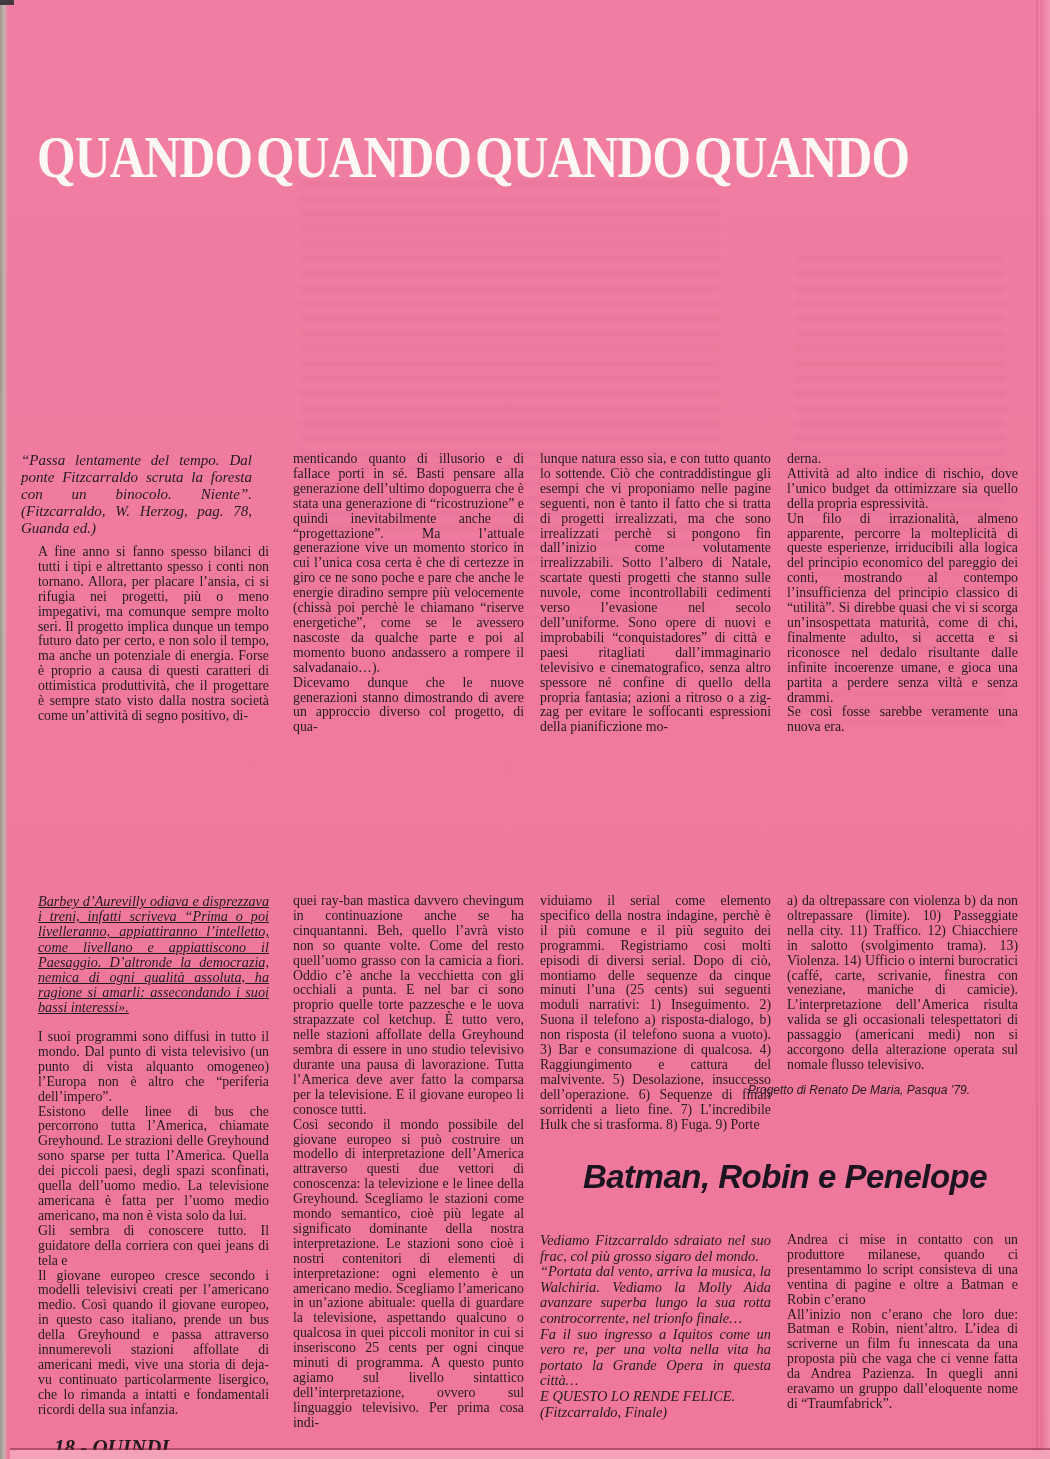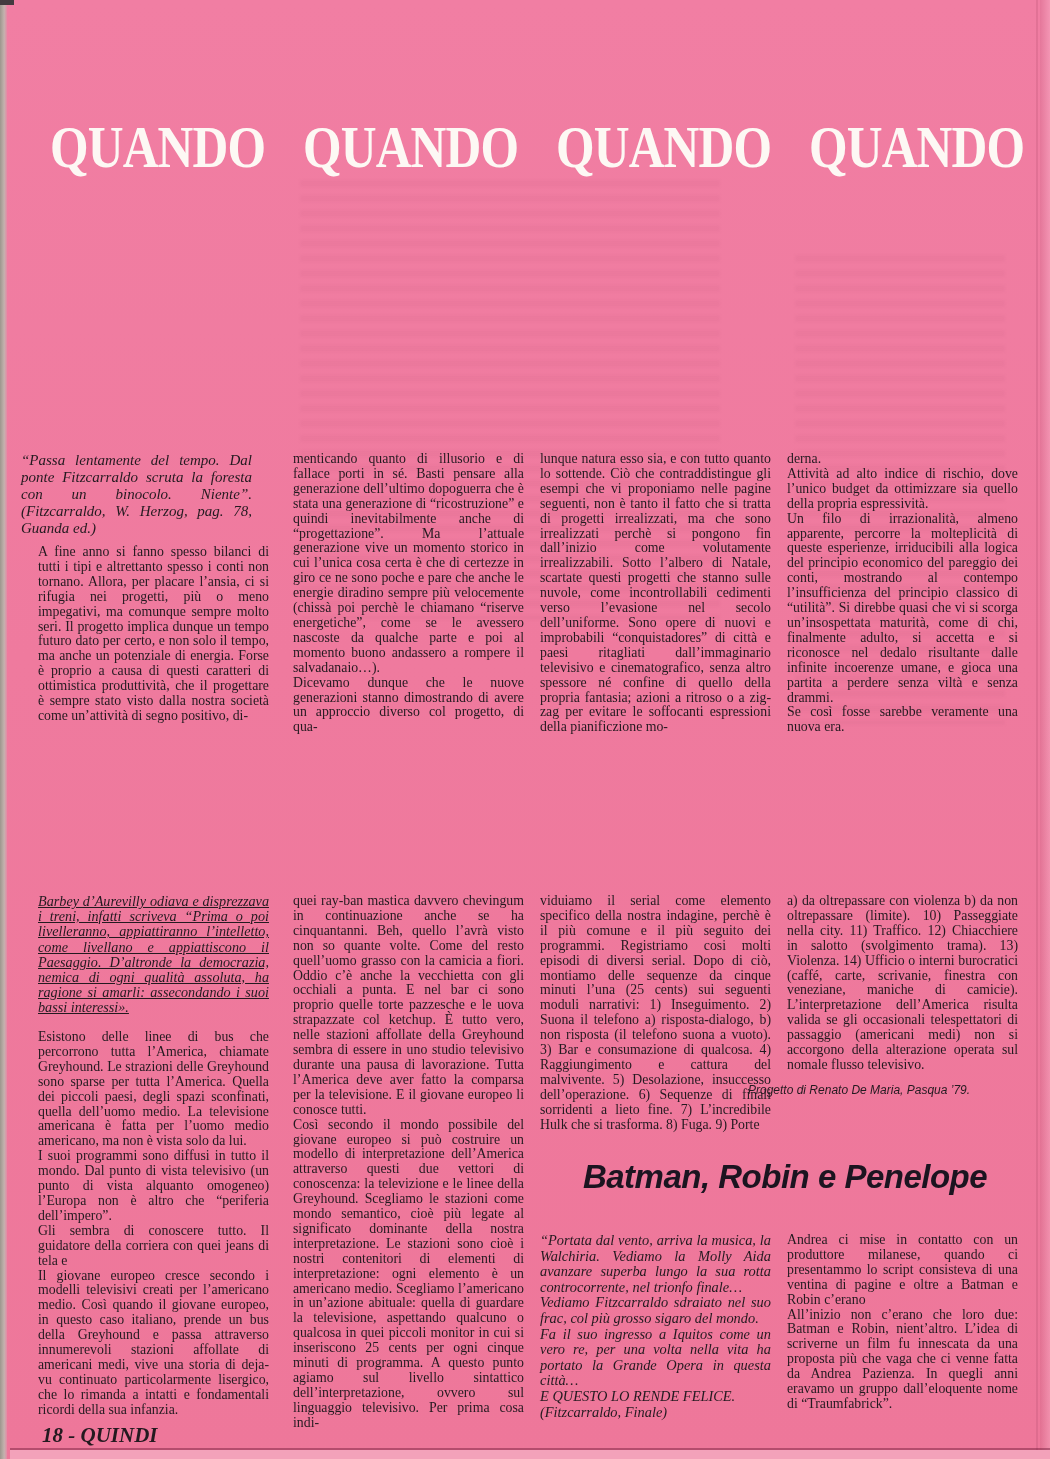--- a/index.html
+++ b/index.html
@@ -20,22 +20,22 @@
   .bottom-crease { position:absolute; left:10px; top:1448px; width:1040px; height:2px;
     background:rgba(110,25,55,0.45); }
   .bottom-edge { position:absolute; left:10px; top:1450px; width:1040px; height:9px;
     background:#f3a2ba; }
   .ghost { position:absolute; opacity:.55; filter:blur(1.6px); pointer-events:none;
     background:repeating-linear-gradient(180deg, rgba(150,55,90,0.10) 0 7px, rgba(150,55,90,0) 7px 15px); }
   .ghost-1 { left:300px; top:180px; width:420px; height:440px; }
   .ghost-2 { left:795px; top:255px; width:210px; height:470px; }
 
   
-  .header-row { position:absolute; left:37px; top:118px; width:978px;
-    display:flex; justify-content:space-between;margin-left:13px; }
+  .header-row { position:absolute; left:37px; top:128px; width:978px;
+    display:flex; justify-content:flex-start; }
   .hw { width:219px; height:62px; overflow:visible; }
   .hw > span { display:inline-block; white-space:nowrap;
     font-family:"Liberation Serif", serif; font-weight:bold; font-size:59px; line-height:1;
     color:#fdf8f4; letter-spacing:-1px; transform:scaleX(0.84); transform-origin:left top; }
 
   .title { position:absolute; left:0; top:318px; width:1050px; margin:0; text-align:center;
     font-family:"Liberation Sans", sans-serif; font-weight:normal; font-size:46px;
     letter-spacing:-1px; color:#1c1420; }
 
   
@@ -62,21 +62,21 @@
   .a2c1  { left:38px;  top:1030px; }
   .a2c2  { left:293px; top:894px; }
   .a2c3  { left:540px; top:894px; }
   .a2c4  { left:787px; top:894px; }
   .a2credit { left:748px; top:1082px; font-family:Liberation Sans, sans-serif;
     font-style:italic; font-size:12px; line-height:17.5px; }
 
   .a3q { left:540px; top:1233px; }
   .a3c { left:787px; top:1233px; }
 
-  .footer { position:absolute; left:38px; top:1419px; margin:4px;
+  .footer { position:absolute; left:38px; top:1419px; margin:16px;
     font-family:"Liberation Serif", serif; font-style:italic; font-weight:bold;
     font-size:21px; color:#241a20; }
 </style>
 </head>
 <body>
 
 <div class="page">
 
   <div class="edge-left"></div>
   <div class="corner-dark"></div>
@@ -105,42 +105,42 @@
   <div class="blk body-serif a1c4">
     <p>derna.</p>
     <p>Attività ad alto indice di rischio, dove l’unico budget da ottimizzare sia quello della propria espressività.</p>
     <p>Un filo di irrazionalità, almeno apparente, percorre la molteplicità di queste esperienze, irriducibili alla logica del principio economico del pareggio dei conti, mostrando al contempo l’insufficienza del principio classico di “utilità”. Si direbbe quasi che vi si scorga un’insospettata maturità, come di chi, finalmente adulto, si accetta e si riconosce nel dedalo risultante dalle infinite incoerenze umane, e gioca una partita a perdere senza viltà e senza drammi.</p>
     <p>Se così fosse sarebbe veramente una nuova era.</p>
   </div>
 
 
   <div class="blk q-serif2 a2c1q">Barbey d’Aurevilly odiava e disprezzava i treni, infatti scriveva “Prima o poi livelleranno, appiattiranno l’intelletto, come livellano e appiattiscono il Paesaggio. D’altronde la democrazia, nemica di ogni qualità assoluta, ha ragione si amarli: assecondando i suoi bassi interessi».</div>
   <div class="blk body-serif a2c1">
+    <p>I suoi programmi sono diffusi in tutto il mondo. Dal punto di vista televisivo (un punto di vista alquanto omogeneo) l’Europa non è altro che “periferia dell’impero”.</p>
     <p>Esistono delle linee di bus che percorrono tutta l’America, chiamate Greyhound. Le strazioni delle Greyhound sono sparse per tutta l’America. Quella dei piccoli paesi, degli spazi sconfinati, quella dell’uomo medio. La televisione americana è fatta per l’uomo medio americano, ma non è vista solo da lui.</p>
-    <p>I suoi programmi sono diffusi in tutto il mondo. Dal punto di vista televisivo (un punto di vista alquanto omogeneo) l’Europa non è altro che “periferia dell’impero”.</p>
     <p>Gli sembra di conoscere tutto. Il guidatore della corriera con quei jeans di tela e</p>
     <p>Il giovane europeo cresce secondo i modelli televisivi creati per l’americano medio. Così quando il giovane europeo, in questo caso italiano, prende un bus della Greyhound e passa attraverso innumerevoli stazioni affollate di americani medi, vive una storia di deja-vu continuato particolarmente lisergico, che lo rimanda a intatti e fondamentali ricordi della sua infanzia.</p>
   </div>
   <div class="blk body-serif a2c2">
     <p>quei ray-ban mastica davvero chevingum in continuazione anche se ha cinquantanni. Beh, quello l’avrà visto non so quante volte. Come del resto quell’uomo grasso con la camicia a fiori. Oddio c’è anche la vecchietta con gli occhiali a punta. E nel bar ci sono proprio quelle torte pazzesche e le uova strapazzate col ketchup. È tutto vero, nelle stazioni affollate della Greyhound sembra di essere in uno studio televisivo durante una pausa di lavorazione. Tutta l’America deve aver fatto la comparsa per la televisione. E il giovane europeo li conosce tutti.</p>
     <p>Così secondo il mondo possibile del giovane europeo si può costruire un modello di interpretazione dell’America attraverso questi due vettori di conoscenza: la televizione e le linee della Greyhound. Scegliamo le stazioni come mondo semantico, cioè più legate al significato dominante della nostra interpretazione. Le stazioni sono cioè i nostri contenitori di elementi di interpretazione: ogni elemento è un americano medio. Scegliamo l’americano in un’azione abituale: quella di guardare la televisione, aspettando qualcuno o qualcosa in quei piccoli monitor in cui si inseriscono 25 cents per ogni cinque minuti di programma. A questo punto agiamo sul livello sintattico dell’interpretazione, ovvero sul linguaggio televisivo. Per prima cosa indi-</p>
   </div>
   <div class="blk body-serif a2c3">
     <p>viduiamo il serial come elemento specifico della nostra indagine, perchè è il più comune e il più seguito dei programmi. Registriamo cosi molti episodi di diversi serial. Dopo di ciò, montiamo delle sequenze da cinque minuti l’una (25 cents) sui seguenti moduli narrativi: 1) Inseguimento. 2) Suona il telefono a) risposta-dialogo, b) non risposta (il telefono suona a vuoto). 3) Bar e consumazione di qualcosa. 4) Raggiungimento e cattura del malvivente. 5) Desolazione, insuccesso dell’operazione. 6) Sequenze di finali sorridenti a lieto fine. 7) L’incredibile Hulk che si trasforma. 8) Fuga. 9) Porte</p>
   </div>
   <div class="blk body-serif a2c4">
     <p>a) da oltrepassare con violenza b) da non oltrepassare (limite). 10) Passeggiate nella city. 11) Traffico. 12) Chiacchiere in salotto (svolgimento trama). 13) Violenza. 14) Ufficio o interni burocratici (caffé, carte, scrivanie, finestra con veneziane, maniche di camicie). L’interpretazione dell’America risulta valida se gli occasionali telespettatori di passaggio (americani medi) non si accorgono della alterazione operata sul nomale flusso televisivo.</p>
   </div>
   <div class="blk a2credit">Progetto di Renato De Maria, Pasqua ’79.</div>
 
   <h2 class="sec-head h-batman">Batman, Robin e Penelope</h2>
 
   <div class="blk q-serif3 a3q">
+    <p>Vediamo Fitzcarraldo sdraiato nel suo frac, col più grosso sigaro del mondo.</p>
     <p>“Portata dal vento, arriva la musica, la Walchiria. Vediamo la Molly Aida avanzare superba lungo la sua rotta controcorrente, nel trionfo finale…</p>
-    <p>Vediamo Fitzcarraldo sdraiato nel suo frac, col più grosso sigaro del mondo.</p>
     <p>Fa il suo ingresso a Iquitos come un vero re, per una volta nella vita ha portato la Grande Opera in questa città…</p>
     <p>E QUESTO LO RENDE FELICE.</p>
     <p>(Fitzcarraldo, Finale)</p>
   </div>
   <div class="blk body-serif a3c">
     <p>Andrea ci mise in contatto con un produttore milanese, quando ci presentammo lo script consisteva di una ventina di pagine e oltre a Batman e Robin c’erano</p>
     <p>All’inizio non c’erano che loro due: Batman e Robin, nient’altro. L’idea di scriverne un film fu innescata da una proposta più che vaga che ci venne fatta da Andrea Pazienza. In quegli anni eravamo un gruppo dall’eloquente nome di “Traumfabrick”.</p>
   </div>
 
   <p class="footer">18 - QUINDI</p>

